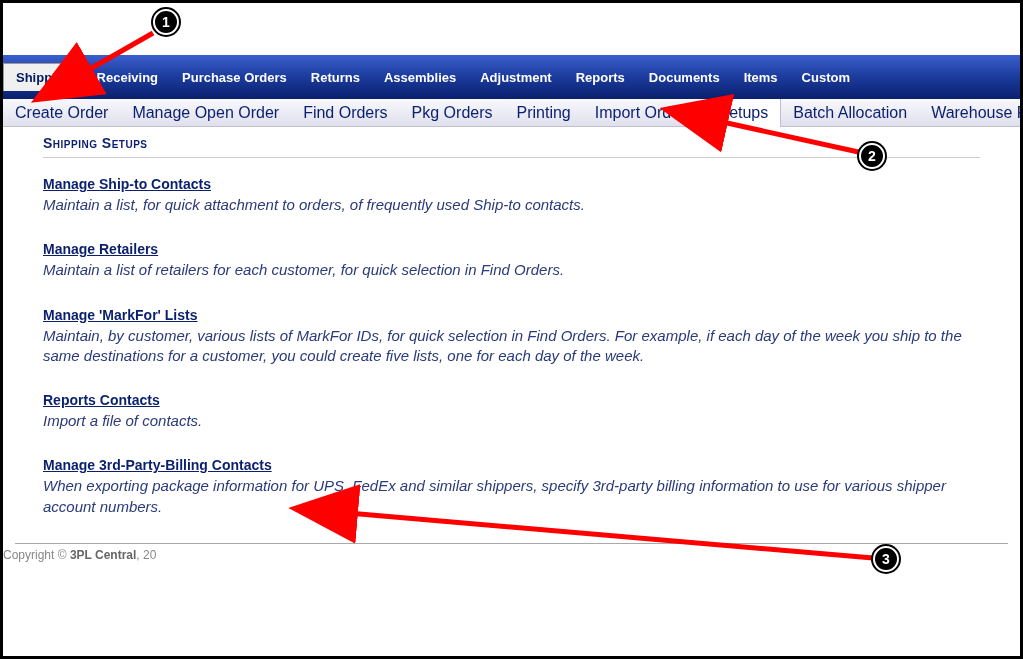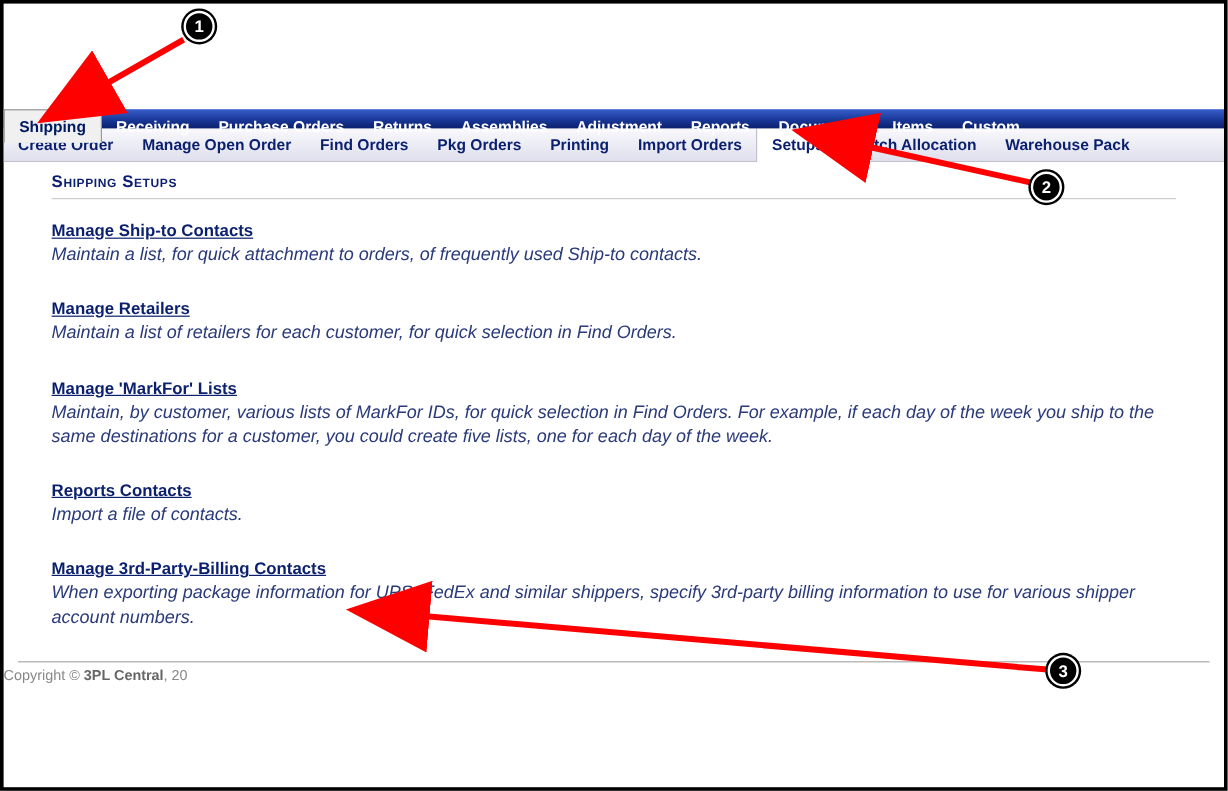--- a/index.html
+++ b/index.html
@@ -9,23 +9,23 @@
     background: #ffffff;
     border: 3px solid #000;
     width: 1023px;
     height: 659px;
     overflow: hidden;
     position: relative;
   }
   .main-nav {
     display: flex;
     background: linear-gradient(to bottom, #3a5fcd 0%, #1b3b9c 50%, #0a1f6e 100%);
-    height: 16px;
-    margin-top: 88px;
-    align-items: flex-start;
+    height: 44px;
+    margin-top: 52px;
+    align-items: center;
     position: relative;
   }
   .main-nav .tab {
     color: #fff;
     font-weight: bold;
     font-size: 13px;
     padding: 0 12px;
     height: 28px;
     display: flex;
     align-items: center;
@@ -41,22 +41,22 @@
   }
   .sub-nav {
     display: flex;
     background: linear-gradient(to bottom, #f8f8fc, #e0e0ee);
     height: 28px;
     align-items: center;
     border-bottom: 1px solid #c0c0d0;
   }
   .sub-nav .subitem {
     color: #0a1f6e;
-    font-weight: bold;
-    font-size: 13px;
+    font-weight: normal;
+    font-size: 16px;
     padding: 0 12px;
     height: 28px;
     display: flex;
     align-items: center;
     cursor: pointer;
     white-space: nowrap;
   }
   .sub-nav .subitem.active {
     background: #ffffff;
     border-left: 1px solid #c0c0d0;

